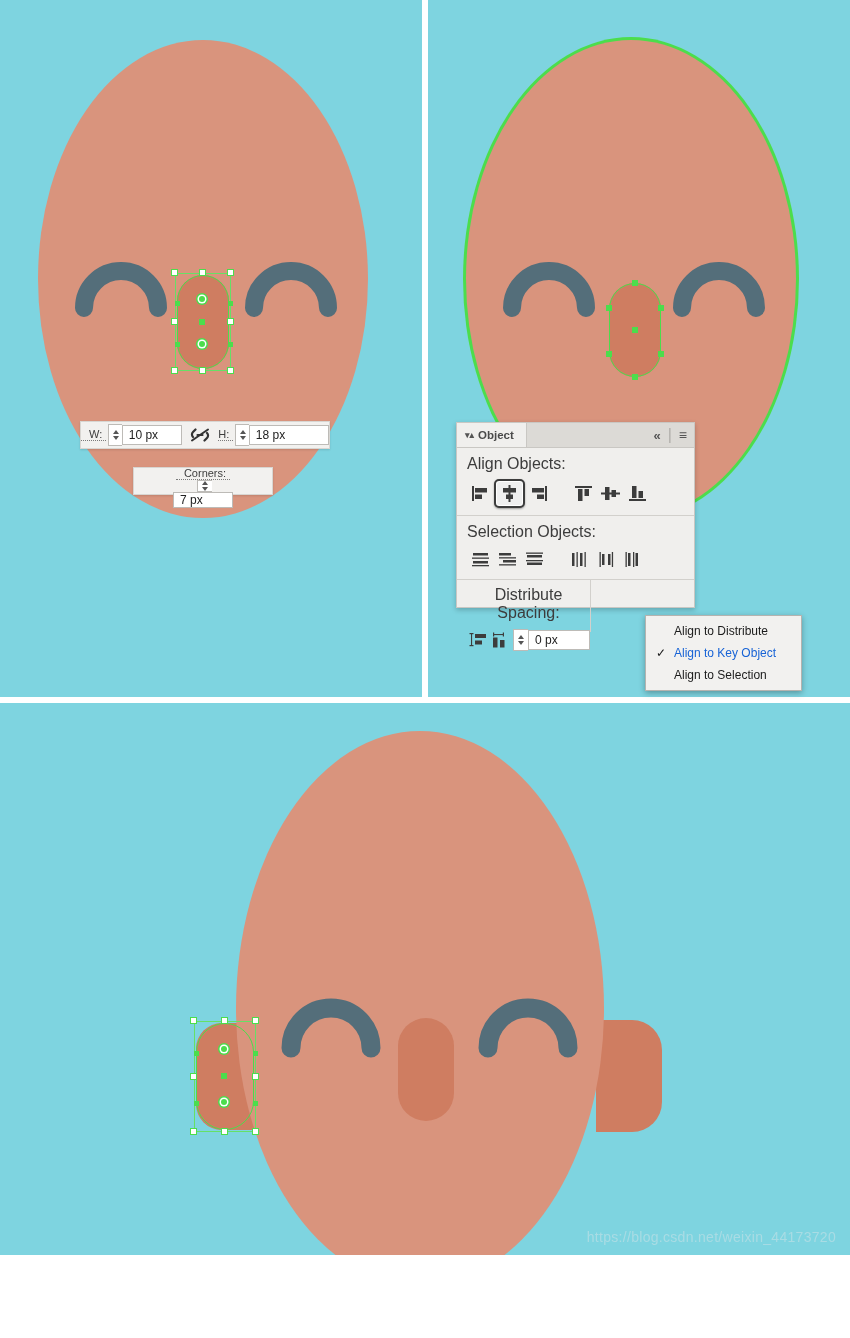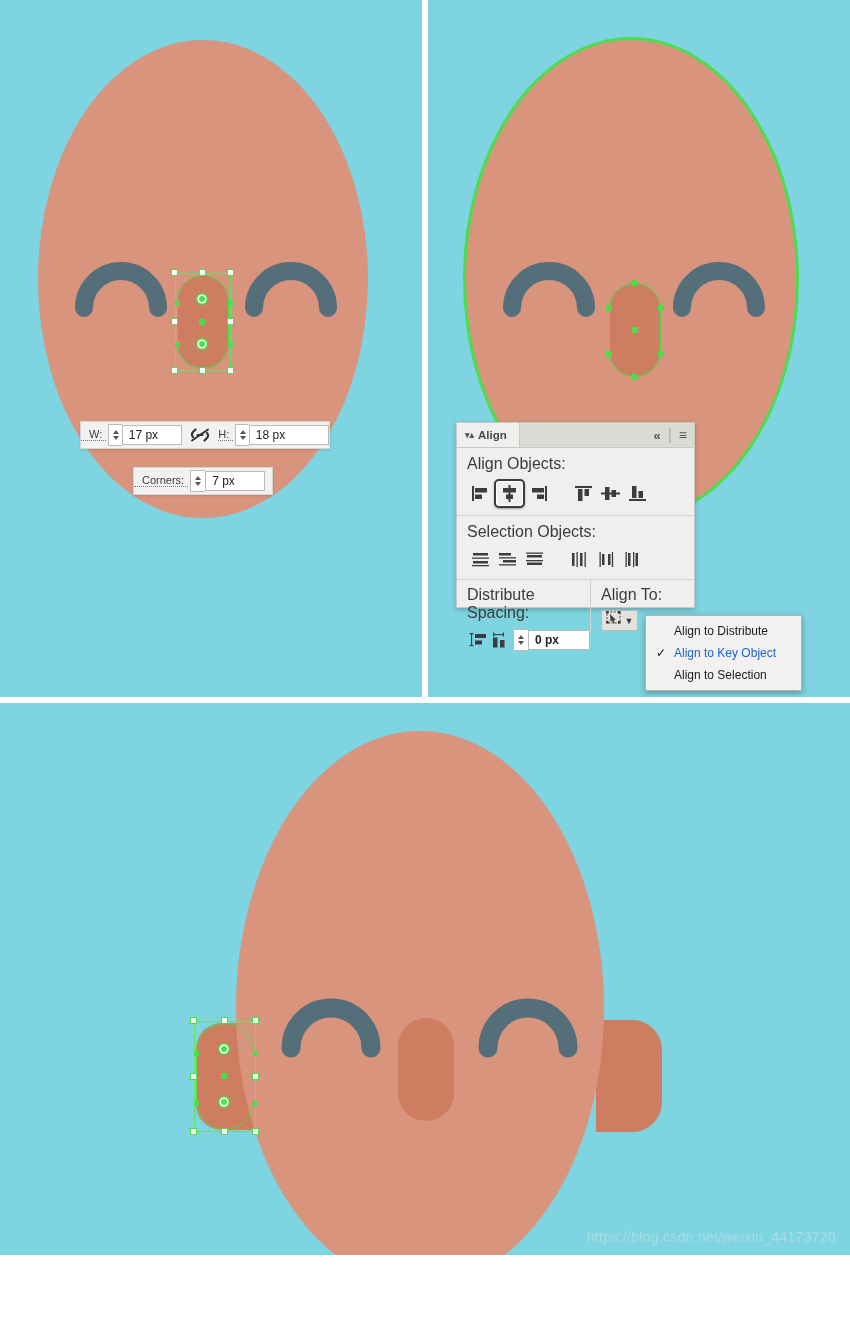--- a/index.html
+++ b/index.html
@@ -63,23 +63,23 @@
   .ap-tabright{margin-left:auto;display:flex;align-items:center;gap:7px;padding-right:7px;color:#555;}
   .ap-sect{padding:7px 10px 0 10px;}
   .ap-title{font-size:16px;color:#3c3c3c;margin-bottom:6px;}
   .ap-row{display:flex;align-items:center;}
   .ap-btn{width:27px;height:24px;display:flex;align-items:center;justify-content:center;}
   .ap-btn.active{background:#efefef;border:2px solid #3c3c3c;border-radius:5px;
                  box-shadow:0 0 0 1px #ffffff inset, 0 1px 2px rgba(0,0,0,.35);width:27px;height:25px;}
   .ap-gap{width:18px;}
   .ap-div{height:1px;background:#d2d0cc;margin:7px 0 0 0;}
   .ap-bottom{display:flex;height:52px;}
-  .ap-bl{flex:0 0 124px;padding:6px 0 0 10px;box-sizing:border-box;border-right:1px solid #d2d0cc;}
+  .ap-bl{flex:0 0 124px;padding:6px 0 0 10px;box-sizing:border-box;border-right:1px solid #d2d0cc;text-align:center;}
   .ap-br{flex:1;padding:6px 0 0 10px;box-sizing:border-box;}
-  .ap-spin-field{display:flex;align-items:center;margin-top:2px;font-weight:bold;}
+  .ap-spin-field{display:flex;align-items:center;margin-top:2px;}
   .ap-alignto-btn{width:37px;height:21px;background:#e4e2de;border:1px solid #bbb9b5;
         display:flex;align-items:center;justify-content:center;gap:2px;box-sizing:border-box;}
 
   
   #alignto-menu{position:absolute;left:645px;top:615px;width:157px;background:#f2f1ef;
        border:1px solid #b5b3af;box-shadow:0 2px 6px rgba(0,0,0,.3);padding:4px 0;box-sizing:border-box;}
   .menu-item{height:22px;display:flex;align-items:center;font-size:12px;color:#1b1b1b;padding-left:28px;
              position:relative;}
   .menu-item.sel{color:#1763d6;}
   .menu-check{position:absolute;left:10px;font-size:12px;color:#1b1b1b;}
@@ -128,38 +128,38 @@
   <div class="anchor" style="left:199px;top:296px;"></div>
   <div class="anchor" style="left:199px;top:341px;"></div>
   <div class="centerpt" style="left:199px;top:319px;"></div>
 
   <div class="ctrlbar" style="left:80px;top:421px;width:250px;">
     <span class="ctrl-lbl">W:</span>
     <div class="spinner">
         <div class="up"></div>
         <div class="dn"></div>
       </div>
-    <div class="field" style="width:66px;">17 px</div>
+    <div class="field" style="width:66px;">10 px</div>
     <span class="linkicon">
       <svg width="20" height="14" viewBox="0 0 20 14">
         <path d="M3 9 a3.5 3.5 0 0 1 0 -5 l2.5 -2.5" fill="none" stroke="#333" stroke-width="2.2" stroke-linecap="round"></path>
         <path d="M17 5 a3.5 3.5 0 0 1 0 5 l-2.5 2.5" fill="none" stroke="#333" stroke-width="2.2" stroke-linecap="round"></path>
         <path d="M7.5 7 h5" stroke="#333" stroke-width="2.2" stroke-linecap="round"></path>
         <path d="M2 12.5 L18 1.5" stroke="#333" stroke-width="2" stroke-linecap="round"></path>
       </svg>
     </span>
     <span class="ctrl-lbl" style="padding-left:0;">H:</span>
     <div class="spinner">
         <div class="up"></div>
         <div class="dn"></div>
       </div>
     <div class="field" style="width:88px;">18 px</div>
   </div>
 
-  <div class="ctrlbar" style="left:133px;top:467px;width:140px;">
+  <div class="ctrlbar" style="left:133px;top:467px;width:140px;flex-direction:column;">
     <span class="ctrl-lbl">Corners:</span>
     <div class="spinner">
         <div class="up"></div>
         <div class="dn"></div>
       </div>
     <div class="field" style="width:60px;">7 px</div>
   </div>
 </div>
 
 <div class="panel" id="panel-top-right">
@@ -186,21 +186,21 @@
   <div class="kanchor" style="left:230px;top:305px;"></div>
   <div class="kanchor" style="left:178px;top:351px;"></div>
   <div class="kanchor" style="left:230px;top:351px;"></div>
   <div class="kanchor" style="left:204px;top:327px;"></div>
 </div>
 
 <div id="align-panel">
   <div class="ap-tabbar">
     <div class="ap-tab">
       <span class="ap-tabicon">▾▴</span>
-      <span>Align</span>
+      <span>Object</span>
     </div>
     <div class="ap-tabright">
       <span style="font-size:13px;font-weight:bold;">«</span>
       <span style="color:#b0aeaa;">|</span>
       <span style="font-size:14px;">≡</span>
     </div>
   </div>
 
   <div class="ap-sect">
     <div class="ap-title">Align Objects:</div>
@@ -332,36 +332,20 @@
               <rect x="9" y="8" width="4.5" height="7.5" fill="#3c3c3c"></rect>
             </svg>
         </div>
         <div class="spinner" style="margin-left:2px;">
             <div class="up"></div>
             <div class="dn"></div>
           </div>
         <div class="field" style="width:62px;">0 px</div>
       </div>
     </div>
-    <div class="ap-br">
-      <div class="ap-title">Align To:</div>
-      <div class="ap-alignto-btn">
-        <span>
-          <svg width="17" height="15" viewBox="0 0 17 15">
-            <rect x="1" y="1" width="13" height="11" fill="none" stroke="#3c3c3c" stroke-width="0.9" stroke-dasharray="2 1.4"></rect>
-            <rect x="0" y="0" width="2.6" height="2.6" fill="#3c3c3c"></rect>
-              <rect x="12" y="0" width="2.6" height="2.6" fill="#3c3c3c"></rect>
-            <rect x="0" y="10" width="2.6" height="2.6" fill="#3c3c3c"></rect>
-              <rect x="12" y="10" width="2.6" height="2.6" fill="#3c3c3c"></rect>
-            <path d="M4 3 L10 9 L7.6 9.2 L9 12 L7.6 12.6 L6.3 9.8 L4.6 11 Z" fill="#3c3c3c"></path>
-          </svg>
-        </span>
-        <span style="font-size:9px;color:#3c3c3c;">▼</span>
-      </div>
-    </div>
   </div>
 </div>
 
 <div id="alignto-menu">
   <div class="menu-item">
     <span>Align to Distribute</span>
   </div>
   <div class="menu-item sel">
     <span class="menu-check">✓</span>
     <span>Align to Key Object</span>

